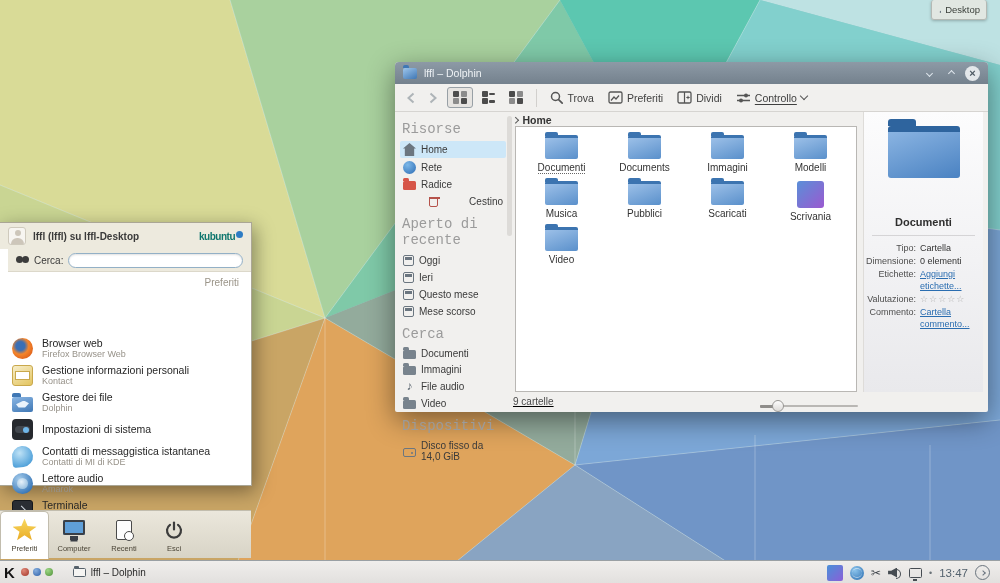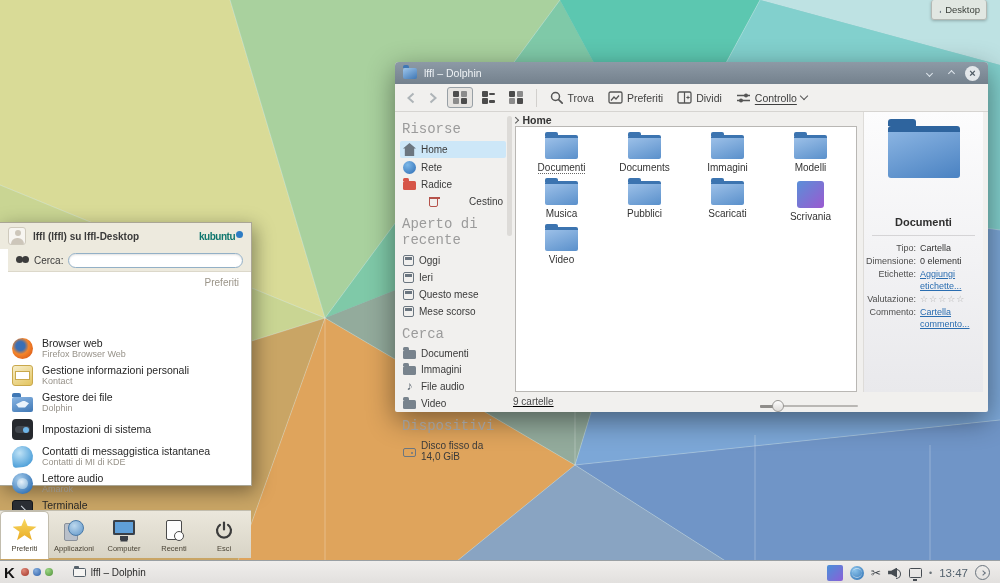--- a/index.html
+++ b/index.html
@@ -511,26 +511,20 @@
 
   <div id="ktabs" class="abs">
     <div class="ktab active">
       <span class="ti">
           <span class="ti-star"></span>
         </span>
       <span class="tlbl">Preferiti</span>
       </div>
     <div class="ktab">
       <span class="ti">
-          <span class="ti-apps"></span>
-        </span>
-      <span class="tlbl">Applicazioni</span>
-      </div>
-    <div class="ktab">
-      <span class="ti">
           <span class="ti-comp"></span>
         </span>
       <span class="tlbl">Computer</span>
       </div>
     <div class="ktab">
       <span class="ti">
           <span class="ti-doc"></span>
         </span>
       <span class="tlbl">Recenti</span>
       </div>

